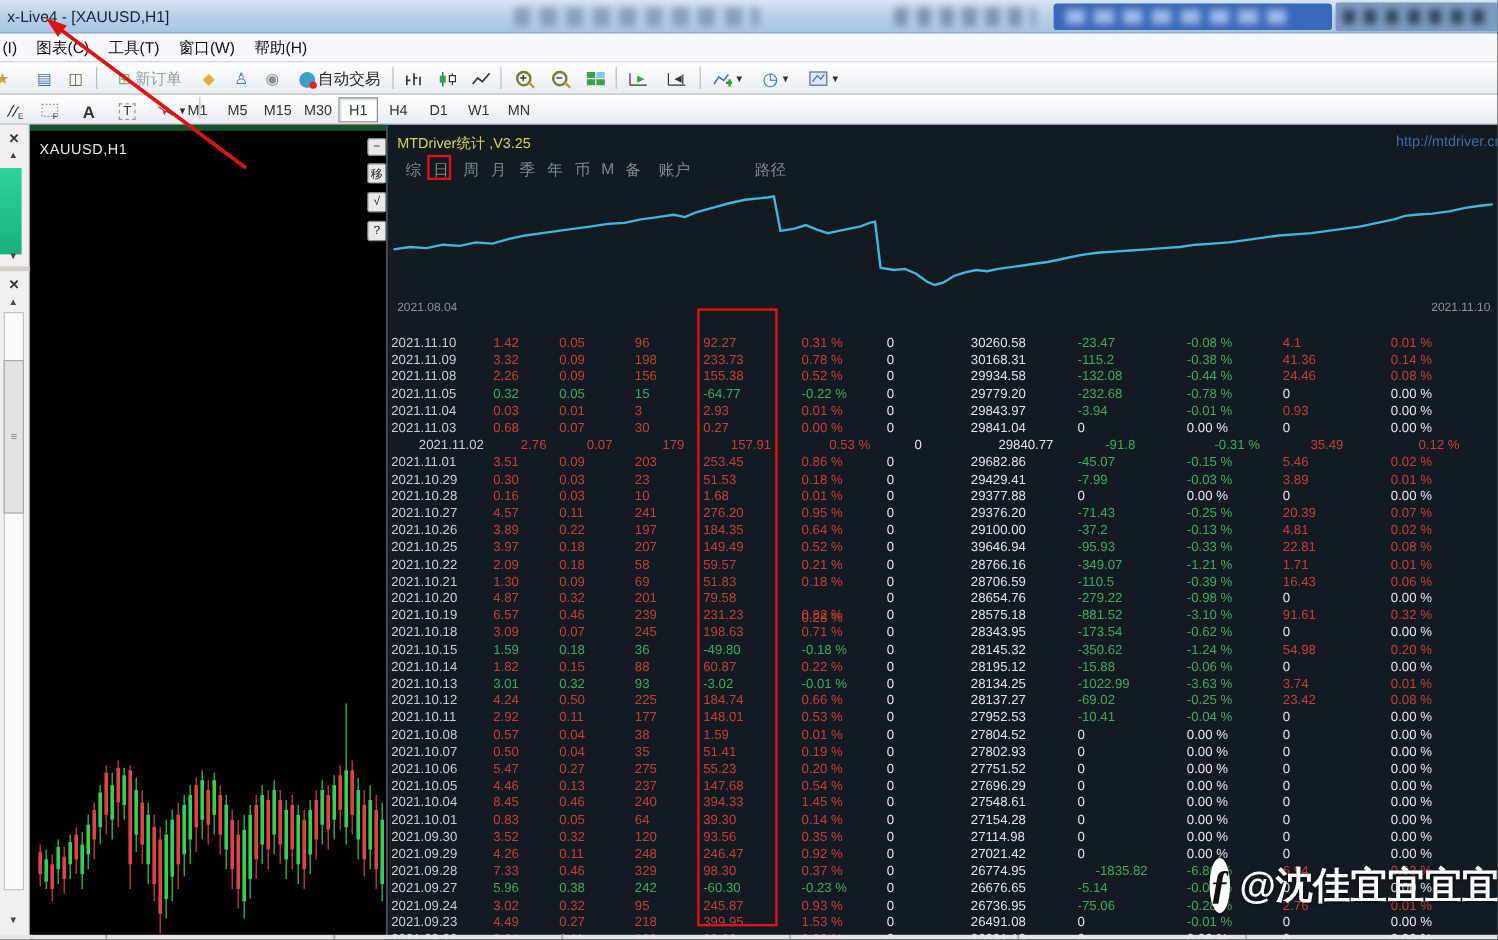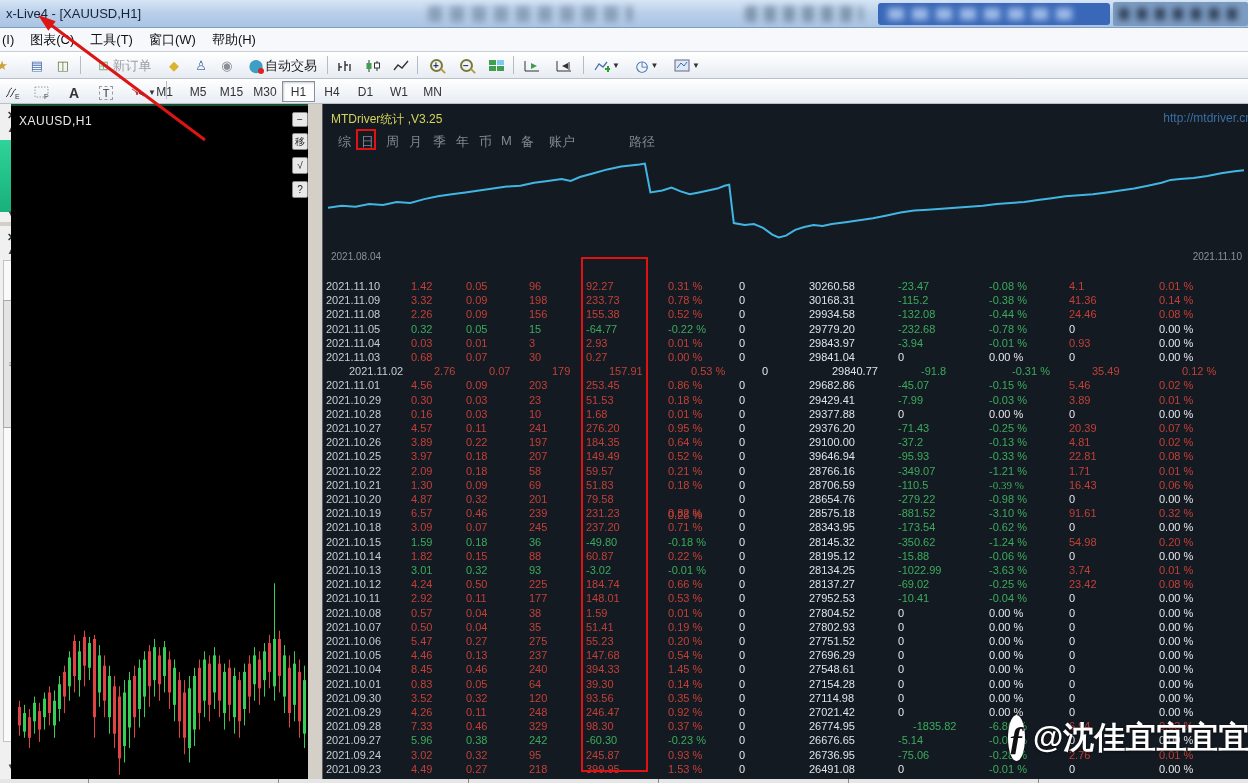--- a/index.html
+++ b/index.html
@@ -57,22 +57,22 @@
   #lpanelA { top:104px; height:118px; }
   #lpanelB { top:226px; height:557px; }
   .closex { position:absolute; left:7px; top:5px; font-size:11px; color:#333; font-weight:bold; }
   .arr { position:absolute; left:7px; font-size:8px; color:#444; }
   #teal-block { left:0; top:36px; width:18px; height:72px; background:linear-gradient(#2ed49a,#19b07c); position:absolute; }
   .scrolltrack { position:absolute; left:3px; width:17px; background:#fafafa; border:1px solid #c2c2c2; }
   .scrollthumb { position:absolute; left:3px; width:17px; background:#e3e3e3; border:1px solid #a8a8a8;
     display:flex; align-items:center; justify-content:center; font-size:9px; color:#777; }
 
   
-  #chartwin { left:11px; top:104px; width:297px; height:679px; background:#000;
-    border-top:2px solid #14532d; }
+  #chartwin { left:25px; top:104px; width:297px; height:679px; background:#000;
+    border-top:5px solid #14532d; }
   #symbol-label { left:8px; top:8px; font-size:12px; color:#e8e8e8; letter-spacing:.5px; }
   .minibtn { position:absolute; left:281px; width:16px; height:15px; background:#e9e9e9;
     border:1px solid #888; font-size:10px; color:#222; display:flex; align-items:center;
     justify-content:center; border-radius:2px; }
   #axisline { left:2px; top:673px; width:293px; height:1px; background:#cfcfcf; position:absolute; }
   .axtick { position:absolute; top:674px; width:1px; height:5px; background:#cfcfcf; }
 
   
   #mtpanel { left:322px; top:104px; width:926px; height:679px; background:#141a22;
     border-left:1px solid #5a5f66; overflow:hidden; }
@@ -530,21 +530,21 @@
           <span class="tcell" style="left: 345px; color: rgb(194, 64, 56);">0.53 %</span>
           <span class="tcell" style="left: 416px; color: rgb(228, 230, 234);">0</span>
           <span class="tcell" style="left: 486px; color: rgb(223, 227, 232);">29840.77</span>
           <span class="tcell" style="left: 575px; color: rgb(60, 171, 92);">-91.8</span>
           <span class="tcell" style="left: 666px; color: rgb(60, 171, 92);">-0.31 %</span>
           <span class="tcell" style="left: 746px; color: rgb(194, 64, 56);">35.49</span>
           <span class="tcell" style="left: 836px; color: rgb(194, 64, 56);">0.12 %</span>
         </div>
         <div class="trow" style="top: 99.4px;">
           <span class="tcell" style="left: 3px; color: rgb(198, 204, 212);">2021.11.01</span>
-          <span class="tcell" style="left: 88px; color: rgb(194, 64, 56);">4.56</span>
+          <span class="tcell" style="left: 88px; color: rgb(194, 64, 56);">3.51</span>
           <span class="tcell" style="left: 143px; color: rgb(194, 64, 56);">0.09</span>
           <span class="tcell" style="left: 206px; color: rgb(194, 64, 56);">203</span>
           <span class="tcell" style="left: 263px; color: rgb(194, 64, 56);">253.45</span>
           <span class="tcell" style="left: 345px; color: rgb(194, 64, 56);">0.86 %</span>
           <span class="tcell" style="left: 416px; color: rgb(228, 230, 234);">0</span>
           <span class="tcell" style="left: 486px; color: rgb(223, 227, 232);">29682.86</span>
           <span class="tcell" style="left: 575px; color: rgb(60, 171, 92);">-45.07</span>
           <span class="tcell" style="left: 666px; color: rgb(60, 171, 92);">-0.15 %</span>
           <span class="tcell" style="left: 746px; color: rgb(194, 64, 56);">5.46</span>
           <span class="tcell" style="left: 836px; color: rgb(194, 64, 56);">0.02 %</span>
@@ -636,21 +636,21 @@
         <div class="trow" style="top: 198.8px;">
           <span class="tcell" style="left: 3px; color: rgb(198, 204, 212);">2021.10.21</span>
           <span class="tcell" style="left: 88px; color: rgb(194, 64, 56);">1.30</span>
           <span class="tcell" style="left: 143px; color: rgb(194, 64, 56);">0.09</span>
           <span class="tcell" style="left: 206px; color: rgb(194, 64, 56);">69</span>
           <span class="tcell" style="left: 263px; color: rgb(194, 64, 56);">51.83</span>
           <span class="tcell" style="left: 345px; color: rgb(194, 64, 56);">0.18 %</span>
           <span class="tcell" style="left: 416px; color: rgb(228, 230, 234);">0</span>
           <span class="tcell" style="left: 486px; color: rgb(223, 227, 232);">28706.59</span>
           <span class="tcell" style="left: 575px; color: rgb(60, 171, 92);">-110.5</span>
-          <span class="tcell" style="left: 666px; color: rgb(60, 171, 92); font-family: Liberation Serif, serif;">-0.39 %</span>
+          <span class="tcell" style="left: 666px; color: rgb(60, 171, 92);">-0.39 %</span>
           <span class="tcell" style="left: 746px; color: rgb(194, 64, 56);">16.43</span>
           <span class="tcell" style="left: 836px; color: rgb(194, 64, 56);">0.06 %</span>
         </div>
         <div class="trow" style="top: 213px;">
           <span class="tcell" style="left: 3px; color: rgb(198, 204, 212);">2021.10.20</span>
           <span class="tcell" style="left: 88px; color: rgb(194, 64, 56);">4.87</span>
           <span class="tcell" style="left: 143px; color: rgb(194, 64, 56);">0.32</span>
           <span class="tcell" style="left: 206px; color: rgb(194, 64, 56);">201</span>
           <span class="tcell" style="left: 263px; color: rgb(194, 64, 56);">79.58</span>
           <span class="tcell" style="left: 345px; color: rgb(194, 64, 56); margin-top: 16px;">0.28 %</span>
@@ -673,21 +673,21 @@
           <span class="tcell" style="left: 575px; color: rgb(60, 171, 92);">-881.52</span>
           <span class="tcell" style="left: 666px; color: rgb(60, 171, 92);">-3.10 %</span>
           <span class="tcell" style="left: 746px; color: rgb(194, 64, 56);">91.61</span>
           <span class="tcell" style="left: 836px; color: rgb(194, 64, 56);">0.32 %</span>
         </div>
         <div class="trow" style="top: 241.4px;">
           <span class="tcell" style="left: 3px; color: rgb(198, 204, 212);">2021.10.18</span>
           <span class="tcell" style="left: 88px; color: rgb(194, 64, 56);">3.09</span>
           <span class="tcell" style="left: 143px; color: rgb(194, 64, 56);">0.07</span>
           <span class="tcell" style="left: 206px; color: rgb(194, 64, 56);">245</span>
-          <span class="tcell" style="left: 263px; color: rgb(194, 64, 56);">237.20</span>
+          <span class="tcell" style="left: 263px; color: rgb(194, 64, 56);">198.63</span>
           <span class="tcell" style="left: 345px; color: rgb(194, 64, 56);">0.71 %</span>
           <span class="tcell" style="left: 416px; color: rgb(228, 230, 234);">0</span>
           <span class="tcell" style="left: 486px; color: rgb(223, 227, 232);">28343.95</span>
           <span class="tcell" style="left: 575px; color: rgb(60, 171, 92);">-173.54</span>
           <span class="tcell" style="left: 666px; color: rgb(60, 171, 92);">-0.62 %</span>
           <span class="tcell" style="left: 746px; color: rgb(228, 230, 234);">0</span>
           <span class="tcell" style="left: 836px; color: rgb(228, 230, 234);">0.00 %</span>
         </div>
         <div class="trow" style="top: 255.6px;">
           <span class="tcell" style="left: 3px; color: rgb(198, 204, 212);">2021.10.15</span>

